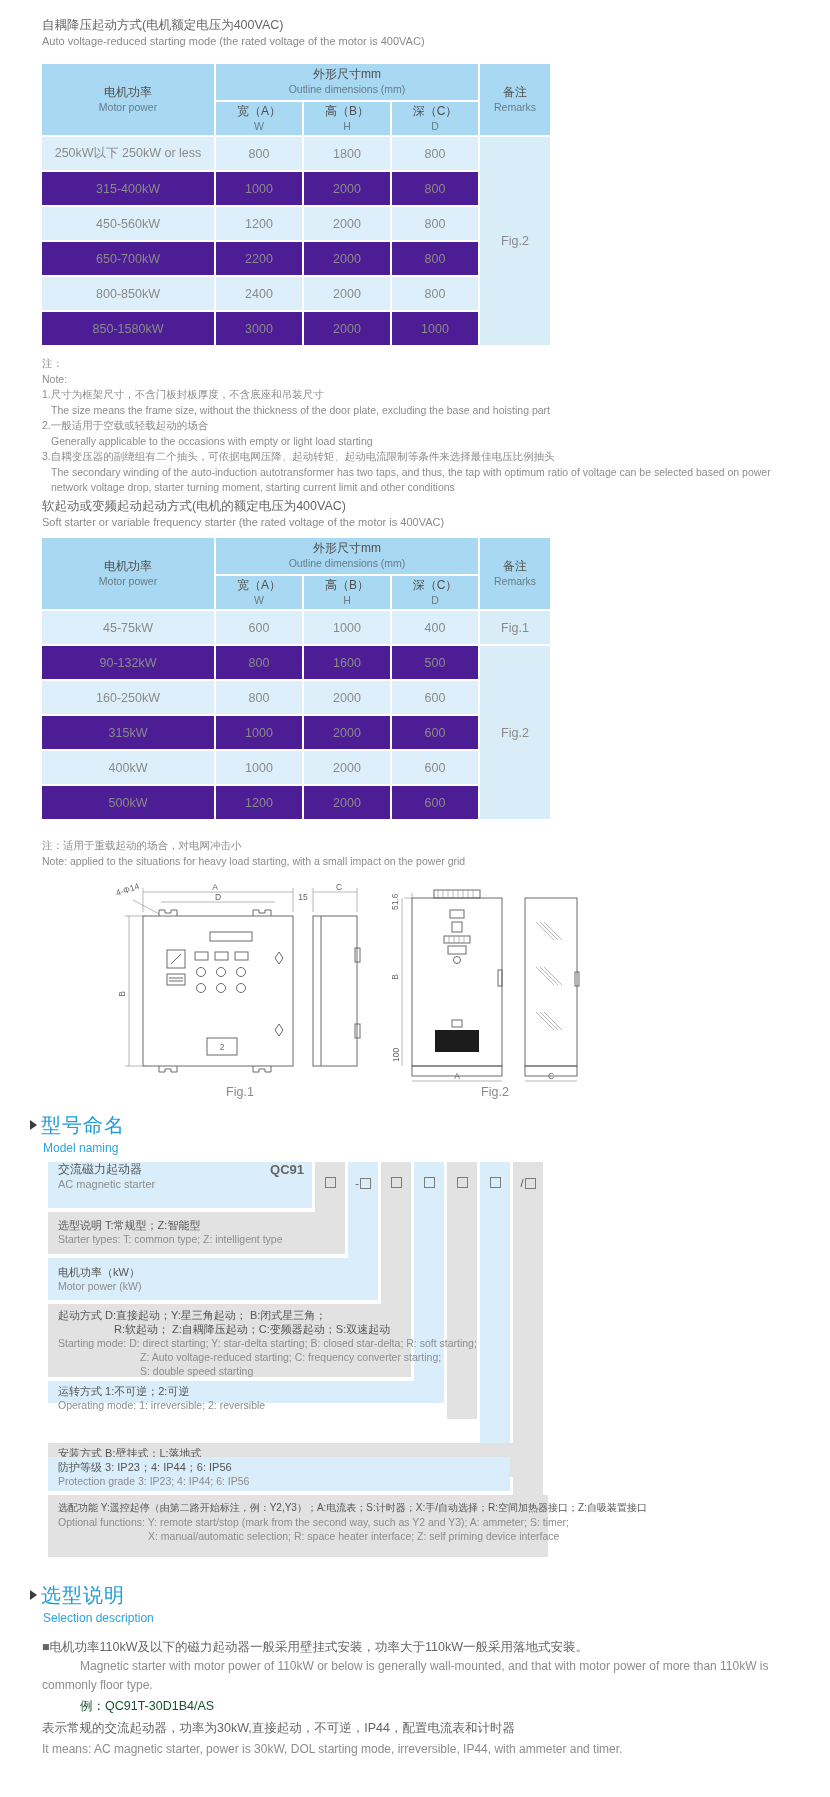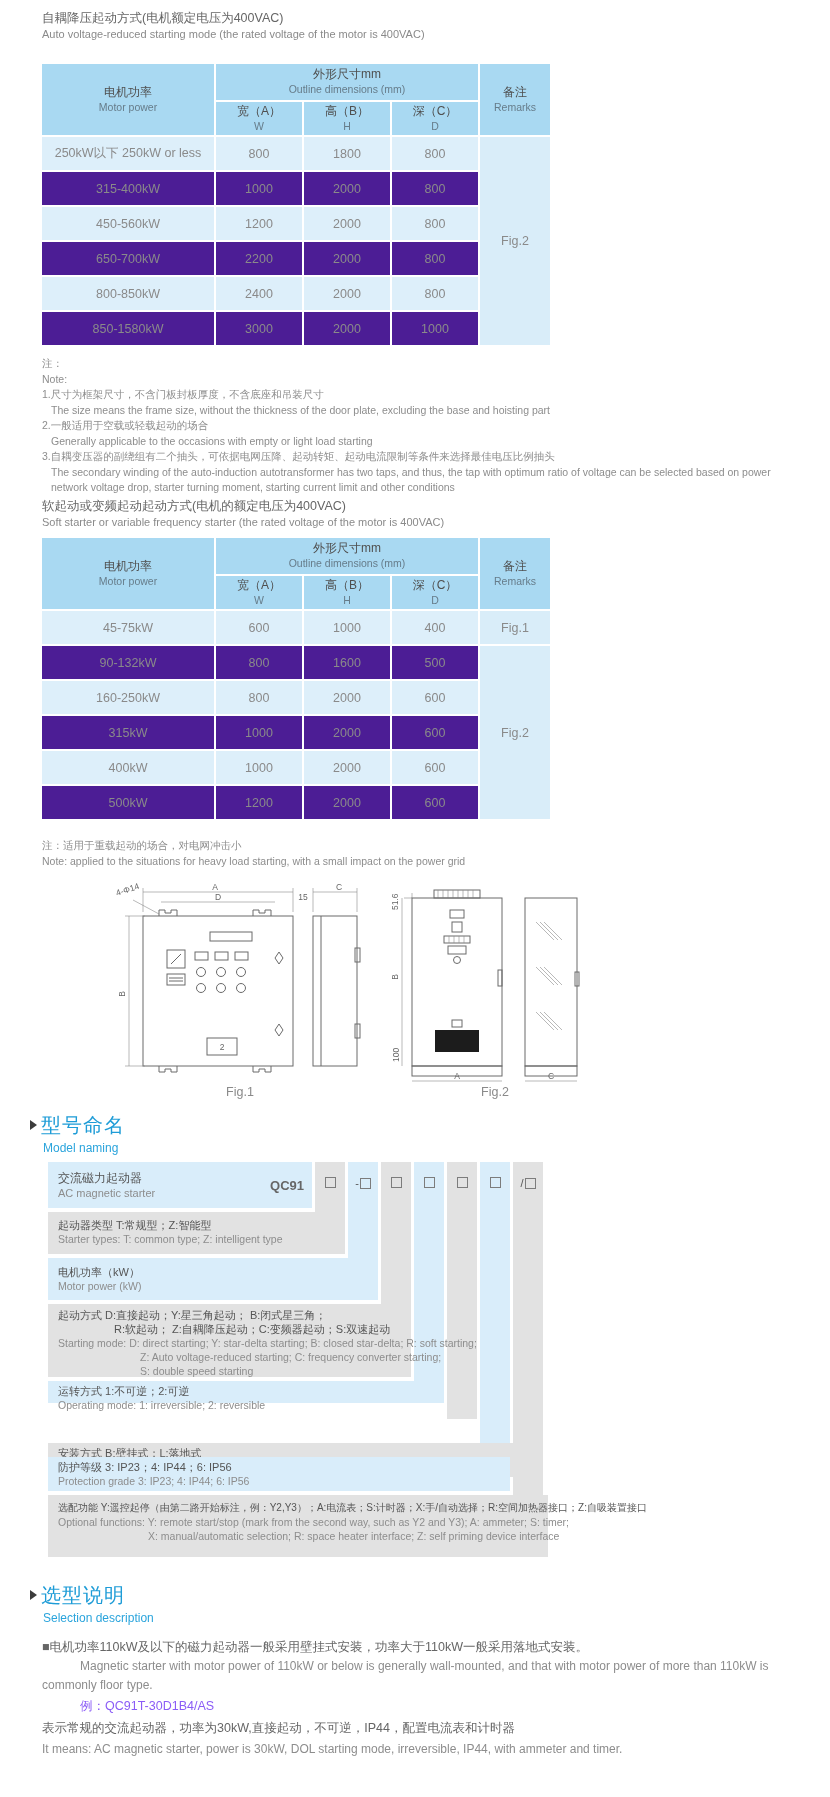--- a/index.html
+++ b/index.html
@@ -48,41 +48,41 @@
   .naming { position:absolute; left:48px; top:1162px; width:500px; height:396px; }
   .nrow { position:absolute; left:0; overflow:visible; }
   .nrow.gray { background:#e2e2e2; } .nrow.blue { background:#d9edfa; }
   .nrow .zh { font-size:11px; color:#555; line-height:14px; padding-left:10px; white-space:nowrap; }
   .nrow .en { font-size:10.5px; color:#8d8d8d; line-height:14px; padding-left:10px; white-space:nowrap; }
   .nbar { position:absolute; top:0; width:30px; }
   .nbar.gray { background:#e2e2e2; } .nbar.blue { background:#d9edfa; }
   .nboxwrap { position:absolute; top:15px; width:46px; display:flex; justify-content:center; align-items:center; }
   .nbox { width:11px; height:11px; border:1.4px solid #7c7c7c; background:transparent; }
   .nprefix { font-size:11px; color:#555; margin-right:1px; }
-  .base-row { display:flex; align-items:center; }
+  .base-row { display:flex; align-items:flex-start; }
   .base-label { padding-left:10px; }
   .base-label .zh { font-size:12px; color:#555; line-height:15px; padding-left:0; }
   .base-label .en { font-size:11px; color:#8d8d8d; line-height:14px; padding-left:0; }
   .base-code { margin-left:auto; margin-right:8px; font-size:13px; color:#666;font-weight:bold; }
 
   
   .selection { position:absolute; left:30px; top:1582px; width:770px; }
   .selection .body { margin-top:12px; margin-left:12px; width:748px; }
   .sel-zh1 { font-size:12.5px; color:#666; line-height:20px; }
   .sel-en1 { font-size:12px; color:#8d8d8d; line-height:19px; text-indent:38px; }
-  .sel-ex  { font-size:12.5px; color:#8b5cf6; line-height:22px; padding-left:38px; }
+  .sel-ex  { font-size:12.5px; color:#14532d; line-height:22px; padding-left:38px; }
   .sel-zh2 { font-size:12.5px; color:#666; line-height:22px; }
   .sel-en2 { font-size:12px; color:#8d8d8d; line-height:20px; }
 </style>
 </head>
 <body>
 
 <div class="page">
 
-  <div class="tbl-title" style="top:10px;">
+  <div class="tbl-title" style="top:17px;">
     <div class="zh">自耦降压起动方式(电机额定电压为400VAC)</div>
     <div class="en">Auto voltage-reduced starting mode (the rated voltage of the motor is 400VAC)</div>
   </div>
 
   <table class="dim" style="top:62px;">
     <tbody>
         <tr>
       <th class="hdr c-power" rowspan="2">
         <div>电机功率</div>
         <div class="en">Motor power</div>
@@ -402,21 +402,21 @@
     <div class="nboxwrap" style="left:424px;">
       <span class="nprefix"></span>
         <span class="nbox"></span>
     </div>
     <div class="nboxwrap" style="left:457px;">
       <span class="nprefix">/</span>
         <span class="nbox"></span>
     </div>
 
     <div class="nrow gray" style="top:50px;height:42px;width:297px;padding-top:6px;">
-      <div class="zh">起动器类型 T:常规型；Z:智能型</div>
+      <div class="zh">选型说明 T:常规型；Z:智能型</div>
       <div class="en">Starter types: T: common type; Z: intelligent type</div>
     </div>
     <div class="nrow blue" style="top:96px;height:42px;width:330px;padding-top:7px;">
       <div class="zh">电机功率（kW）</div>
       <div class="en">Motor power (kW)</div>
     </div>
     <div class="nrow gray" style="top:142px;height:73px;width:363px;padding-top:4px;">
       <div class="zh">起动方式 D:直接起动；Y:星三角起动；  B:闭式星三角；</div>
       <div class="zh" style="padding-left:66px;">R:软起动；  Z:自耦降压起动；C:变频器起动；S:双速起动</div>
       <div class="en">Starting mode: D: direct starting; Y: star-delta starting; B: closed star-delta; R: soft starting;</div>

